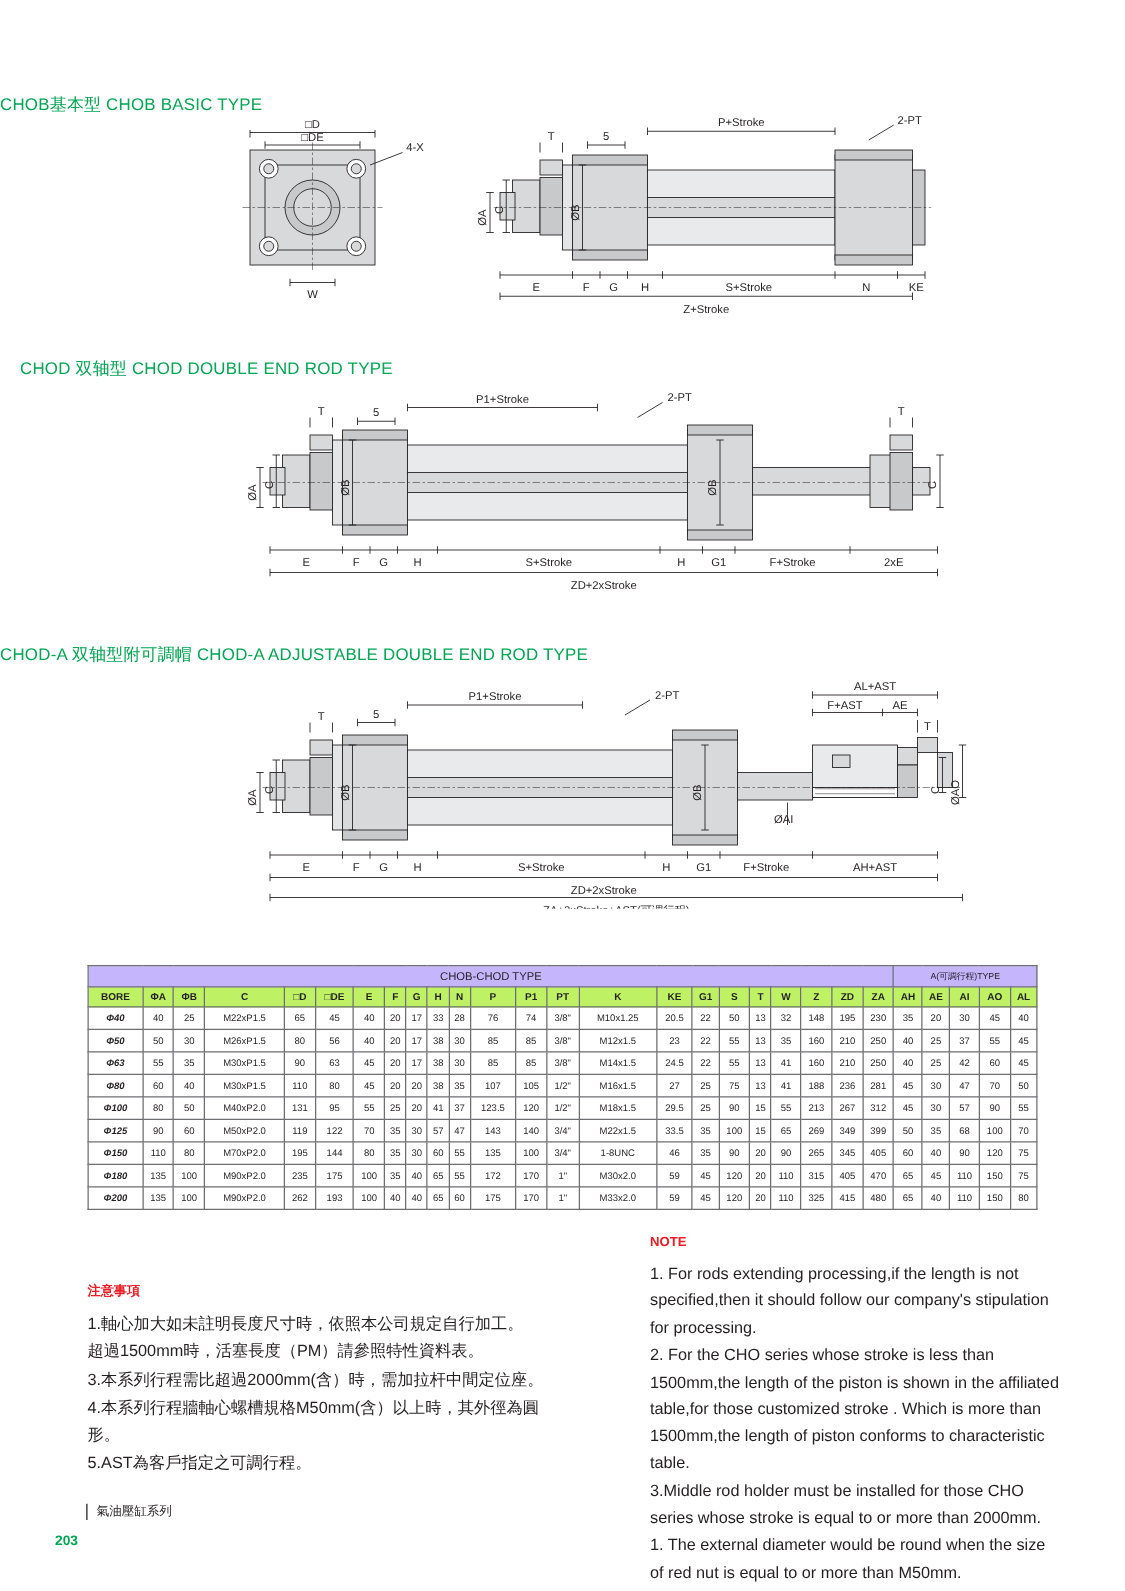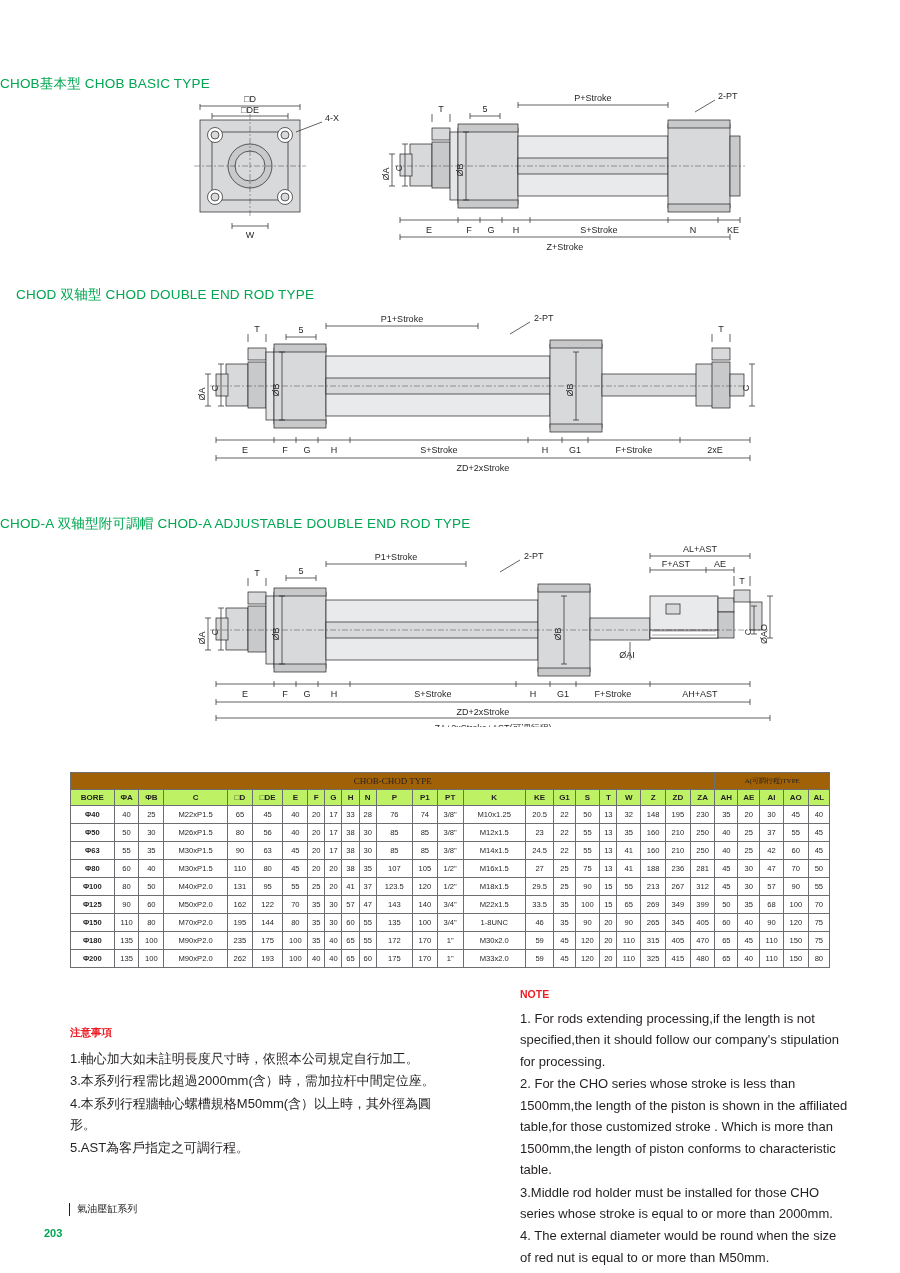--- a/index.html
+++ b/index.html
@@ -31,24 +31,24 @@
   
   .tbl-wrap{position:absolute;left:70px;top:772px;width:760px;}
   table.spec{
     border-collapse:collapse;width:760px;font-size:7.6px;
     font-family:"Liberation Sans",sans-serif;
   }
   table.spec td,table.spec th{
     border:1px solid #6d6e71;text-align:center;padding:2px 0;font-weight:normal;
     white-space:nowrap;
   }
-  table.spec tr.head1 td{background:#a16207;font-size:9px;padding:3px 0;font-family:Liberation Serif, serif;}
+  table.spec tr.head1 td{background:#c4b5fd;font-size:9px;padding:3px 0;}
   table.spec tr.head2 td{background:#bef264;font-weight:bold;font-size:8px;padding:3px 0;}
   table.spec tr.body td{height:13px;}
-  table.spec tr.body td.bore{font-weight:bold;}
+  table.spec tr.body td.bore{font-weight:bold;font-style:italic;}
 
   
   .notes-left{position:absolute;left:70px;top:1026px;width:370px;}
   .notes-right{position:absolute;left:484px;top:988px;width:330px;margin-left:36px;}
   .note-h{color:#ed1c24;font-size:10.5px;font-weight:bold;margin-bottom:8px;}
   .note-b{font-size:13px;line-height:1.65;color:#231f20;}
   .note-b div{margin-bottom:1px;}
 
   
   .footer{position:absolute;left:44px;bottom:34px;display:flex;align-items:center;}
@@ -581,21 +581,21 @@
             <td>30</td>
             <td>57</td>
             <td>90</td>
             <td>55</td>
           </tr>
           <tr class="body">
             <td class="bore">Φ125</td>
             <td>90</td>
             <td>60</td>
             <td>M50xP2.0</td>
-            <td>162</td>
+            <td>119</td>
             <td>122</td>
             <td>70</td>
             <td>35</td>
             <td>30</td>
             <td>57</td>
             <td>47</td>
             <td>143</td>
             <td>140</td>
             <td>3/4"</td>
             <td>M22x1.5</td>
@@ -704,32 +704,33 @@
             <td>80</td>
           </tr>
         </tbody>
     </table>
   </div>
 
   <div class="notes-left">
     <div class="note-h">注意事項</div>
     <div class="note-b" id="nl">
         <div>1.軸心加大如未註明長度尺寸時，依照本公司規定自行加工。</div>
+        <div>超過1500mm時，活塞長度（PM）請參照特性資料表。</div>
         <div>3.本系列行程需比超過2000mm(含）時，需加拉杆中間定位座。</div>
         <div>4.本系列行程牆軸心螺槽規格M50mm(含）以上時，其外徑為圓形。</div>
         <div>5.AST為客戶指定之可調行程。</div>
       </div>
   </div>
   <div class="notes-right">
     <div class="note-h">NOTE</div>
     <div class="note-b" id="nr">
         <div>1. For rods extending processing,if the length is not specified,then it should follow our company's stipulation for processing.</div>
         <div>2. For the CHO series whose stroke is less than 1500mm,the length of the piston is shown in the affiliated table,for those customized stroke . Which is more than 1500mm,the length of piston conforms to characteristic table.</div>
         <div>3.Middle rod holder must be installed for those CHO series whose stroke is equal to or more than 2000mm.</div>
-        <div>4. The external diameter would be round when the size of red nut is equal to or more than M50mm.</div>
+        <div>1. The external diameter would be round when the size of red nut is equal to or more than M50mm.</div>
         <div>5. AST stands for  adjustable stroke designated by customers.</div>
       </div>
   </div>
 
   <div class="footer">
     <span class="pg">203</span>
     <span class="bar"></span>
     <span class="txt">氣油壓缸系列</span>
   </div>
 

